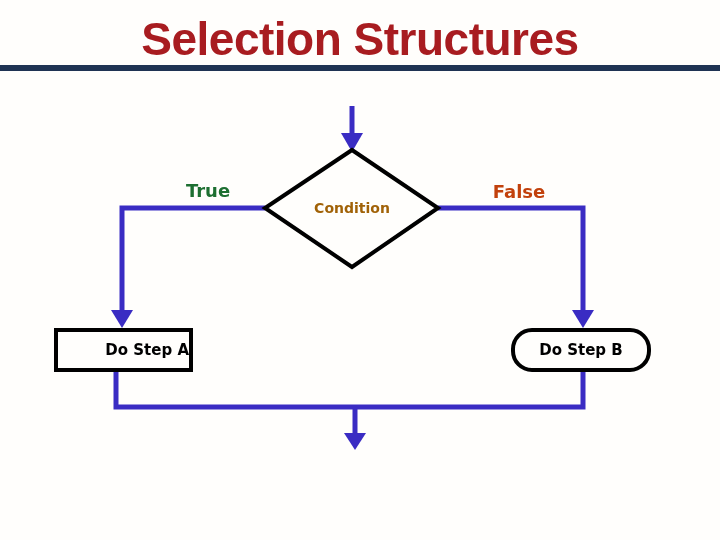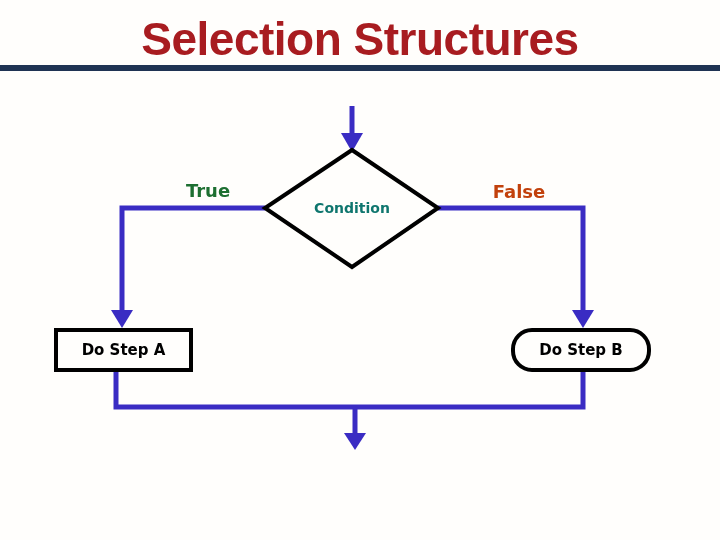--- a/index.html
+++ b/index.html
@@ -48,37 +48,37 @@
   }
   .true-label  { left: 178px; top: 180px; color: #1d6f31; margin-left: 30px; }
   .false-label { left: 519px; top: 181px; color: #c2410c; }
   .condition-label {
     position: absolute;
     left: 352px;
     top: 200px;
     transform: translateX(-50%);
     font-weight: bold;
     font-size: 14px;
-    color: #0f766e;
+    color: #a16207;
     white-space: nowrap;
   }
   .step-box {
     position: absolute;
     box-sizing: border-box;
     border: 4px solid #000000;
     background: #fffefc;
     display: flex;
     align-items: center;
     justify-content: center;
     font-weight: bold;
     font-size: 15px;
     color: #000000;
     white-space: nowrap;
   }
-  .step-box-a { left: 54px;  top: 328px; width: 139px; height: 44px; }
+  .step-box-a { left: 54px;  top: 328px; width: 139px; height: 44px; justify-content: flex-end; }
   .step-box-b { left: 511px; top: 328px; width: 140px; height: 44px; border-radius: 21px; }
 </style>
 </head>
 <body>
 
 <div class="slide">
 
   <h1 class="slide-title">Selection Structures</h1>
 
   <div class="title-rule"></div>

